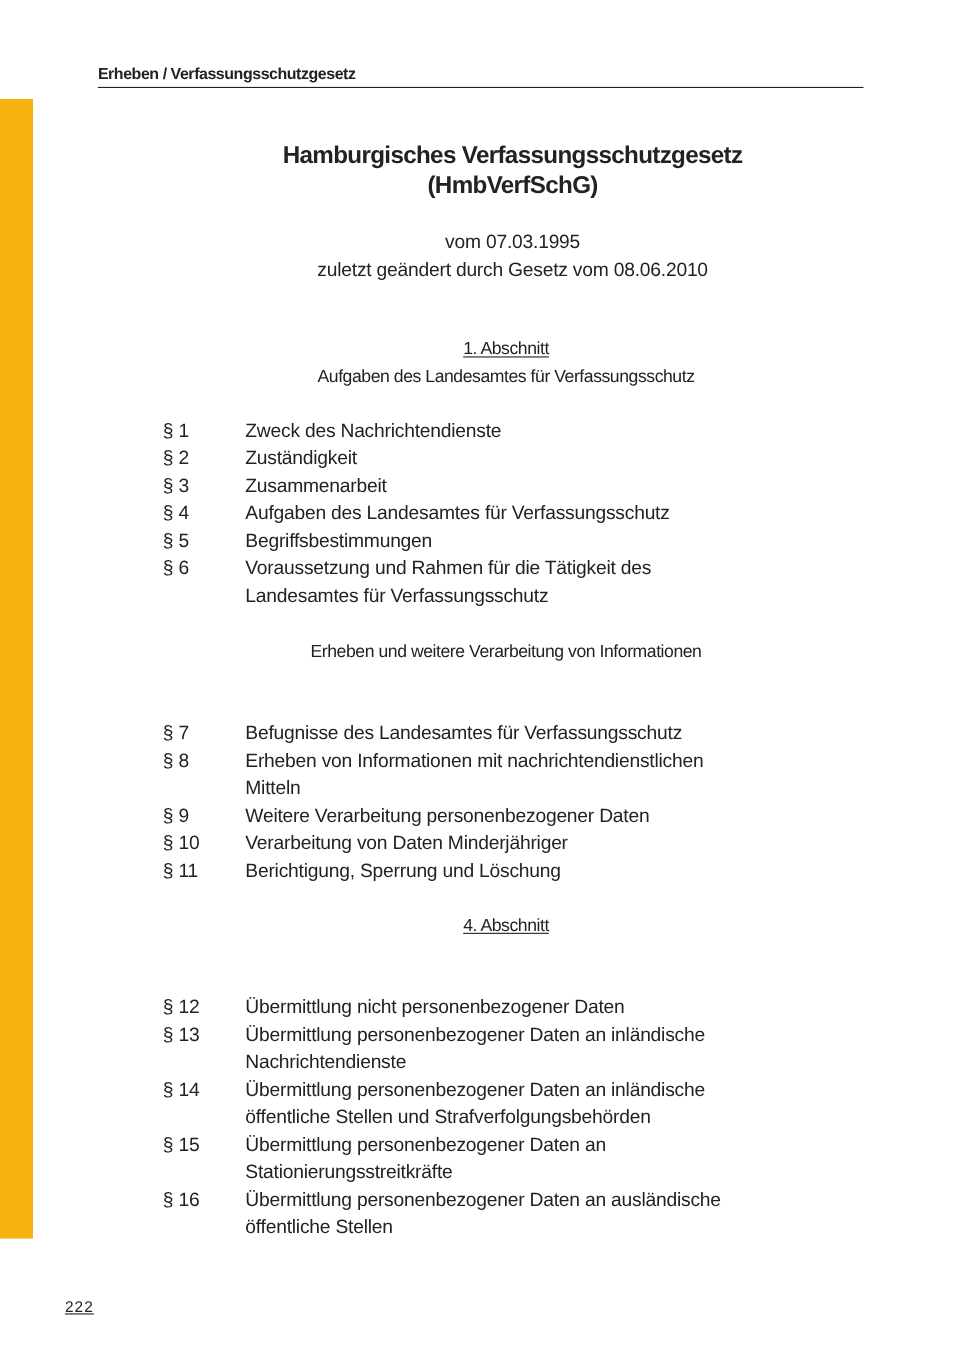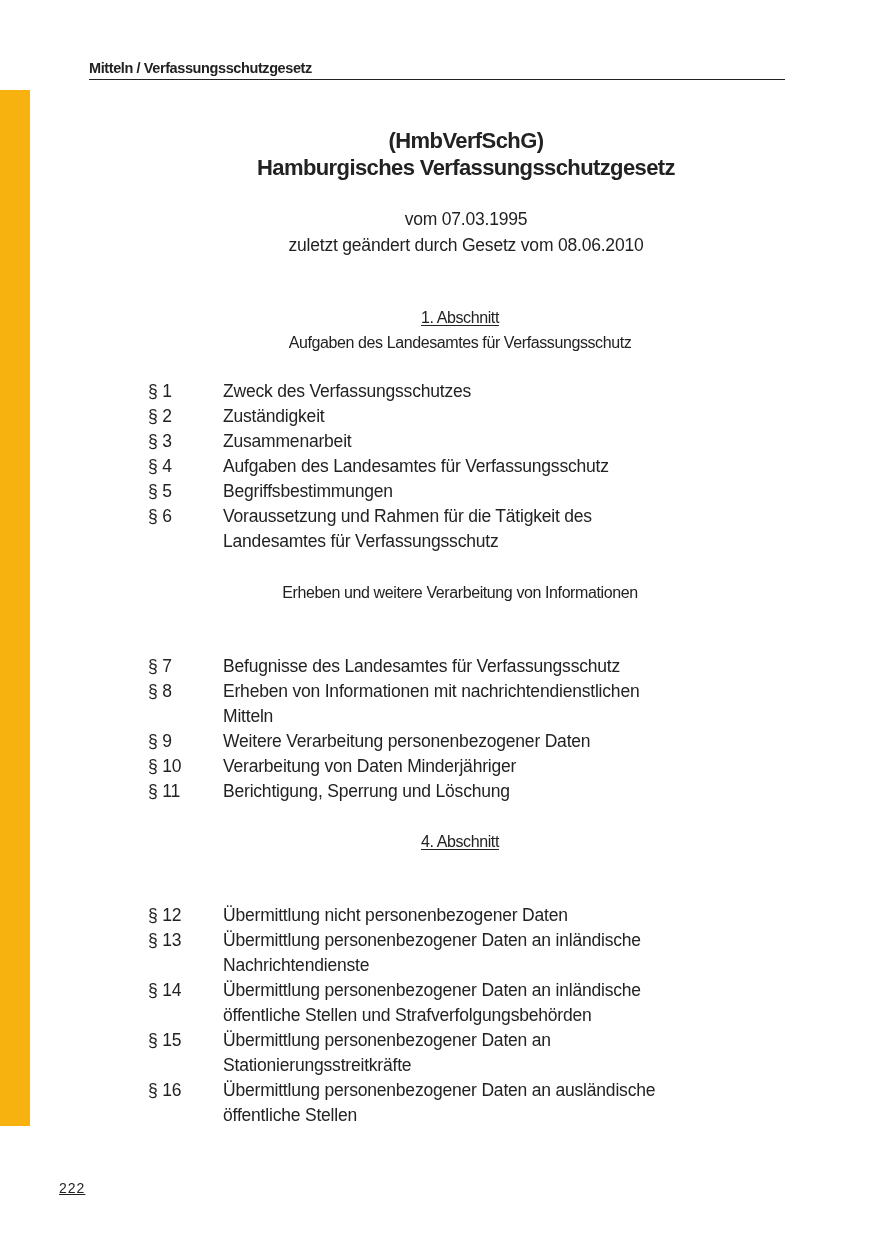--- a/index.html
+++ b/index.html
@@ -23,41 +23,41 @@
   .toc-row { display: flex; font-size: 17.5px; line-height: 25px; letter-spacing: -0.2px; }
   .toc-row .para { width: 75px; flex: none; }
   .toc-row .txt { flex: 1; }
   .page-num { position: absolute; left: 59px; top: 1180px; font-size: 14px; letter-spacing: 1px; text-decoration: underline; }
 </style>
 </head>
 <body>
 
 <div class="side-bar"></div>
 
-<div class="running-head">Mitteln / Verfassungsschutzgesetz</div>
+<div class="running-head">Erheben / Verfassungsschutzgesetz</div>
 
 <div class="title-block doc-title">
+  <div>Hamburgisches Verfassungsschutzgesetz</div>
   <div>(HmbVerfSchG)</div>
-  <div>Hamburgisches Verfassungsschutzgesetz</div>
 </div>
 
 <div class="title-block doc-date">
   <div>vom 07.03.1995</div>
   <div>zuletzt geändert durch Gesetz vom 08.06.2010</div>
 </div>
 
 <div class="section-head" style="top:305px">
   <div><span class="num">1. Abschnitt</span></div>
   <div>Aufgaben des Landesamtes für Verfassungsschutz</div>
 </div>
 <div class="toc" style="top:379px">
   <div class="toc-row">
       <span class="para">§ 1</span>
       <span class="txt">
-        <div>Zweck des Verfassungsschutzes</div>
+        <div>Zweck des Nachrichtendienste</div>
       </span>
     </div>
   <div class="toc-row">
       <span class="para">§ 2</span>
       <span class="txt">
         <div>Zuständigkeit</div>
       </span>
     </div>
   <div class="toc-row">
       <span class="para">§ 3</span>

